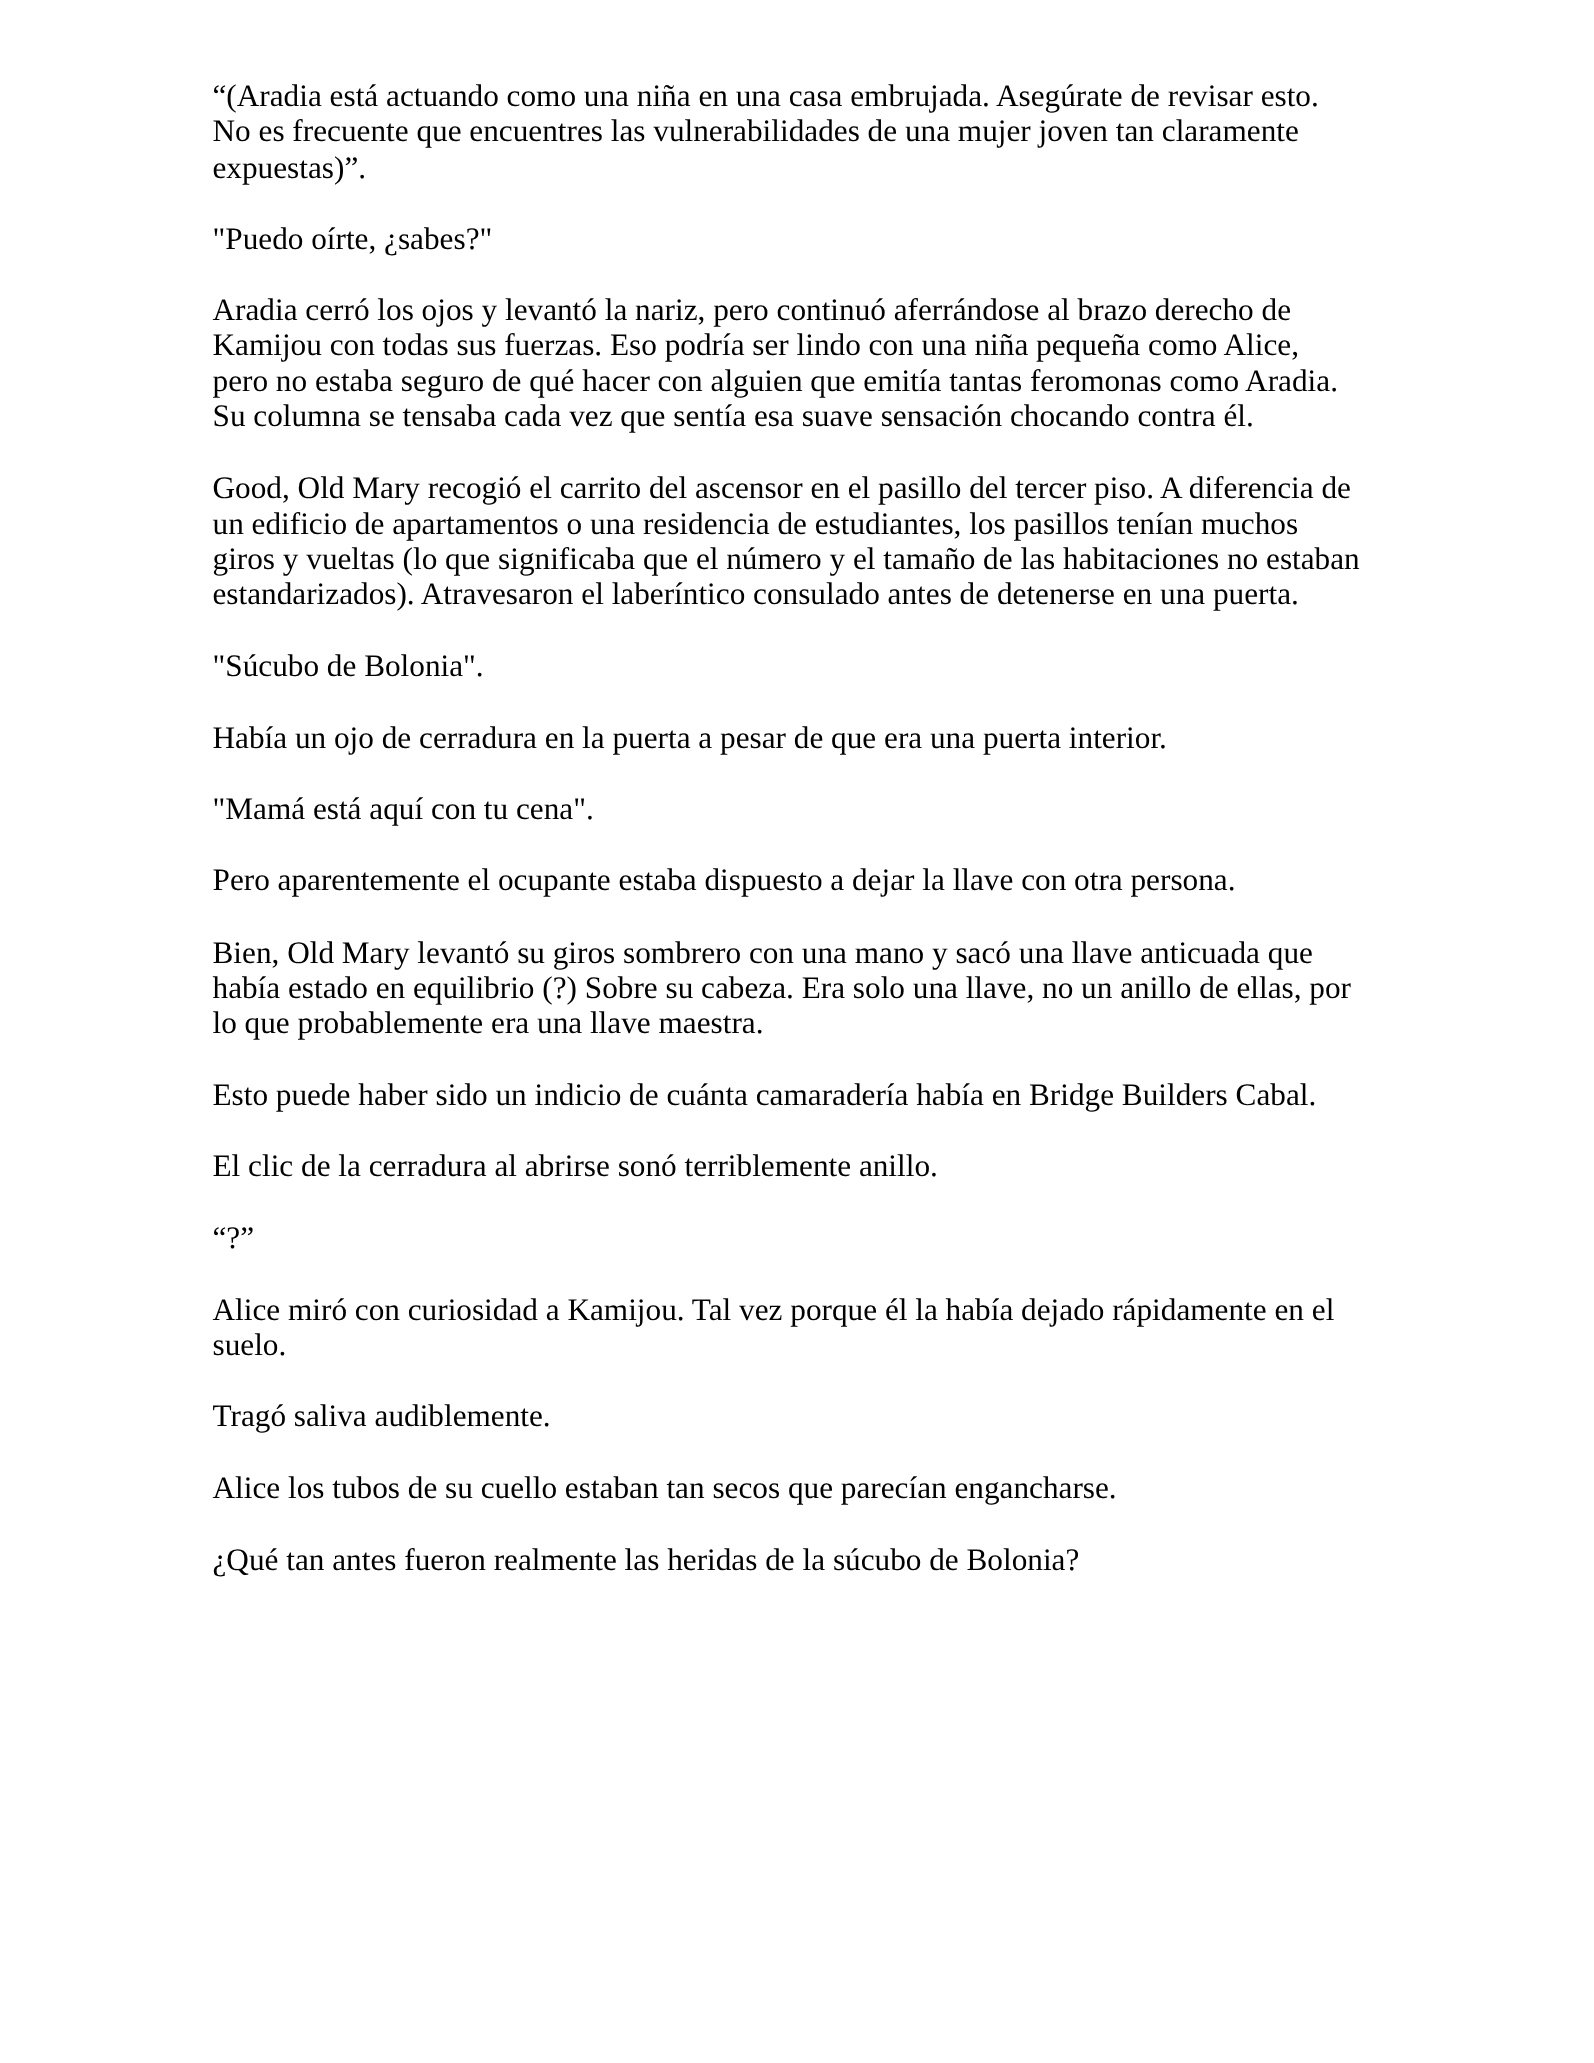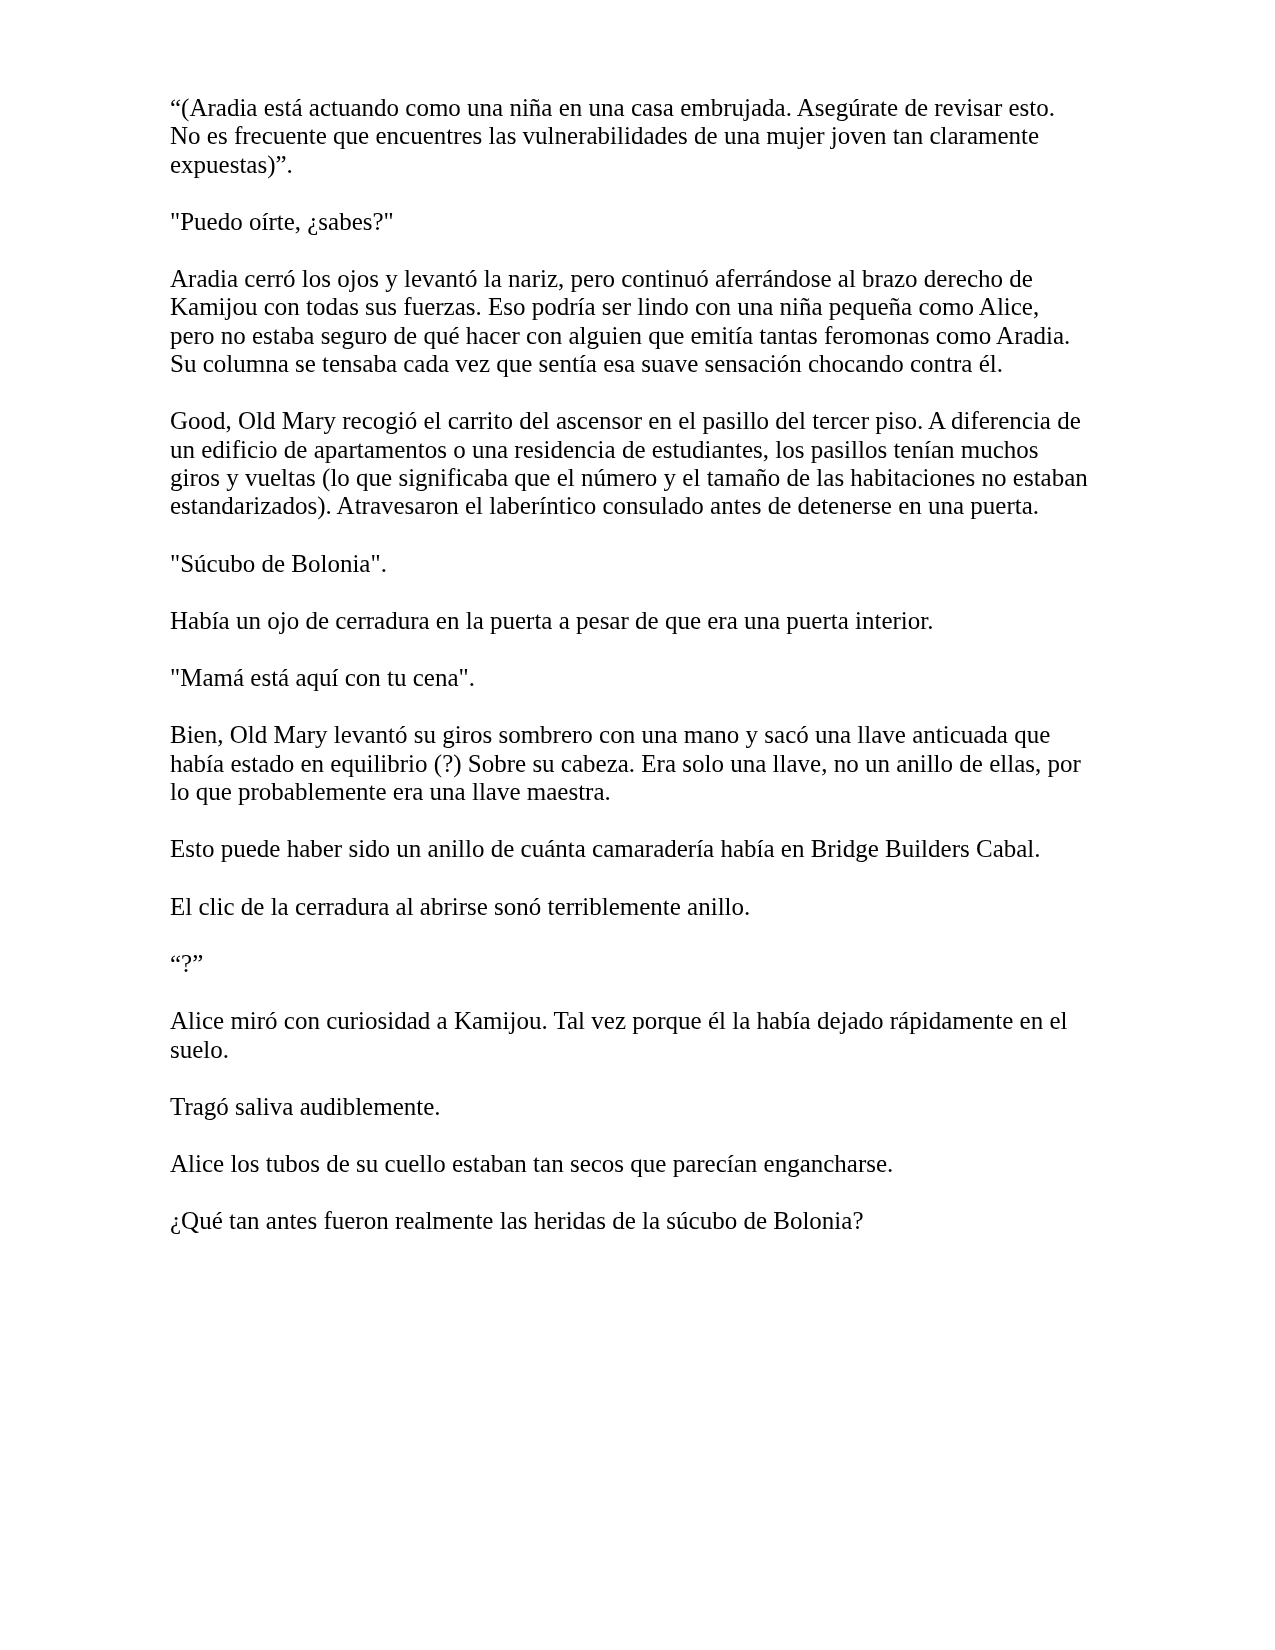--- a/index.html
+++ b/index.html
@@ -16,21 +16,21 @@
     overflow: hidden;
   }
   .page {
     position: absolute;
     top: 0;
     left: 0;
     width: 1275px;
     height: 1650px;
     background: #ffffff;
     box-sizing: border-box;
-    padding: 94px 95px 0 170px;
+    padding: 64px 95px 0 170px;
   }
   .doc-body p {
     margin: 0 0 29px 0;
     font-size: 25px;
     line-height: 28.3px;
     white-space: pre-line; 
     color: #000000;
   }
 </style>
 </head>
@@ -46,24 +46,25 @@
 Kamijou con todas sus fuerzas. Eso podría ser lindo con una niña pequeña como Alice,
 pero no estaba seguro de qué hacer con alguien que emitía tantas feromonas como Aradia.
 Su columna se tensaba cada vez que sentía esa suave sensación chocando contra él.</p>
     <p>Good, Old Mary recogió el carrito del ascensor en el pasillo del tercer piso. A diferencia de
 un edificio de apartamentos o una residencia de estudiantes, los pasillos tenían muchos
 giros y vueltas (lo que significaba que el número y el tamaño de las habitaciones no estaban
 estandarizados). Atravesaron el laberíntico consulado antes de detenerse en una puerta.</p>
     <p>"Súcubo de Bolonia".</p>
     <p>Había un ojo de cerradura en la puerta a pesar de que era una puerta interior.</p>
     <p>"Mamá está aquí con tu cena".</p>
+    <p>Pero aparentemente el ocupante estaba dispuesto a dejar la llave con otra persona.</p>
     <p>Bien, Old Mary levantó su giros sombrero con una mano y sacó una llave anticuada que
 había estado en equilibrio (?) Sobre su cabeza. Era solo una llave, no un anillo de ellas, por
 lo que probablemente era una llave maestra.</p>
-    <p>Esto puede haber sido un anillo de cuánta camaradería había en Bridge Builders Cabal.</p>
+    <p>Esto puede haber sido un indicio de cuánta camaradería había en Bridge Builders Cabal.</p>
     <p>El clic de la cerradura al abrirse sonó terriblemente anillo.</p>
     <p>“?”</p>
     <p>Alice miró con curiosidad a Kamijou. Tal vez porque él la había dejado rápidamente en el
 suelo.</p>
     <p>Tragó saliva audiblemente.</p>
     <p>Alice los tubos de su cuello estaban tan secos que parecían engancharse.</p>
     <p>¿Qué tan antes fueron realmente las heridas de la súcubo de Bolonia?</p>
   </div>
 </div>
 

